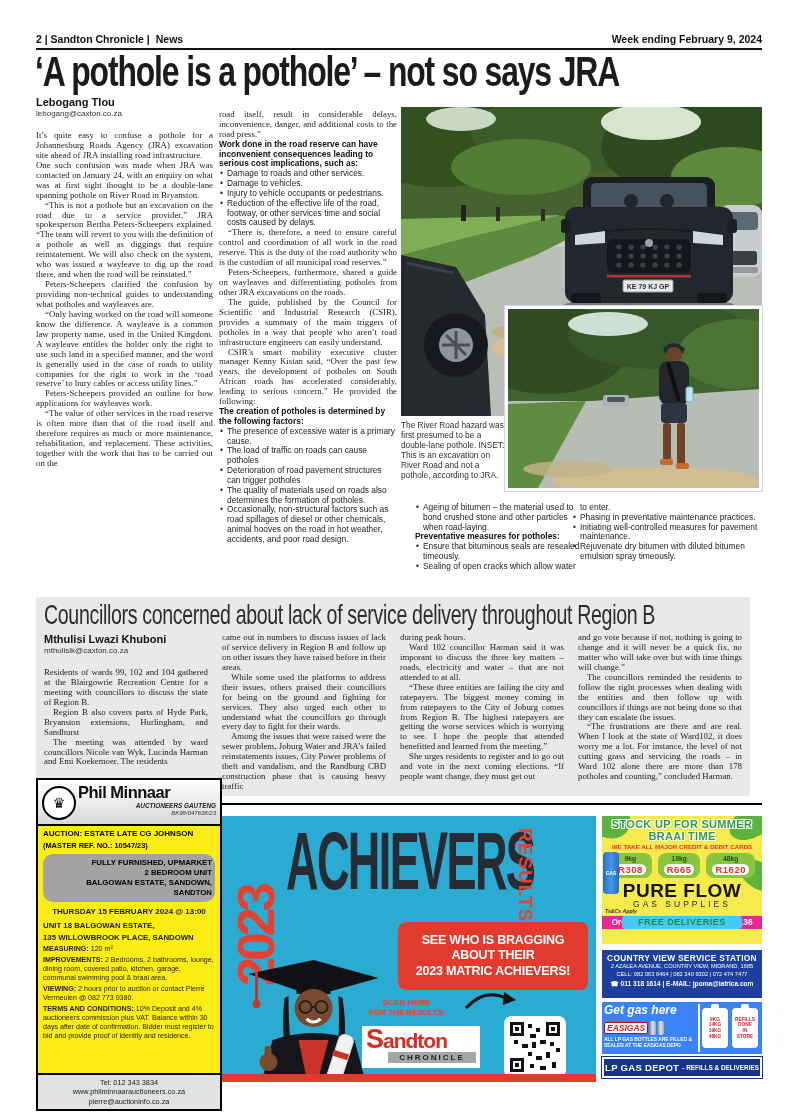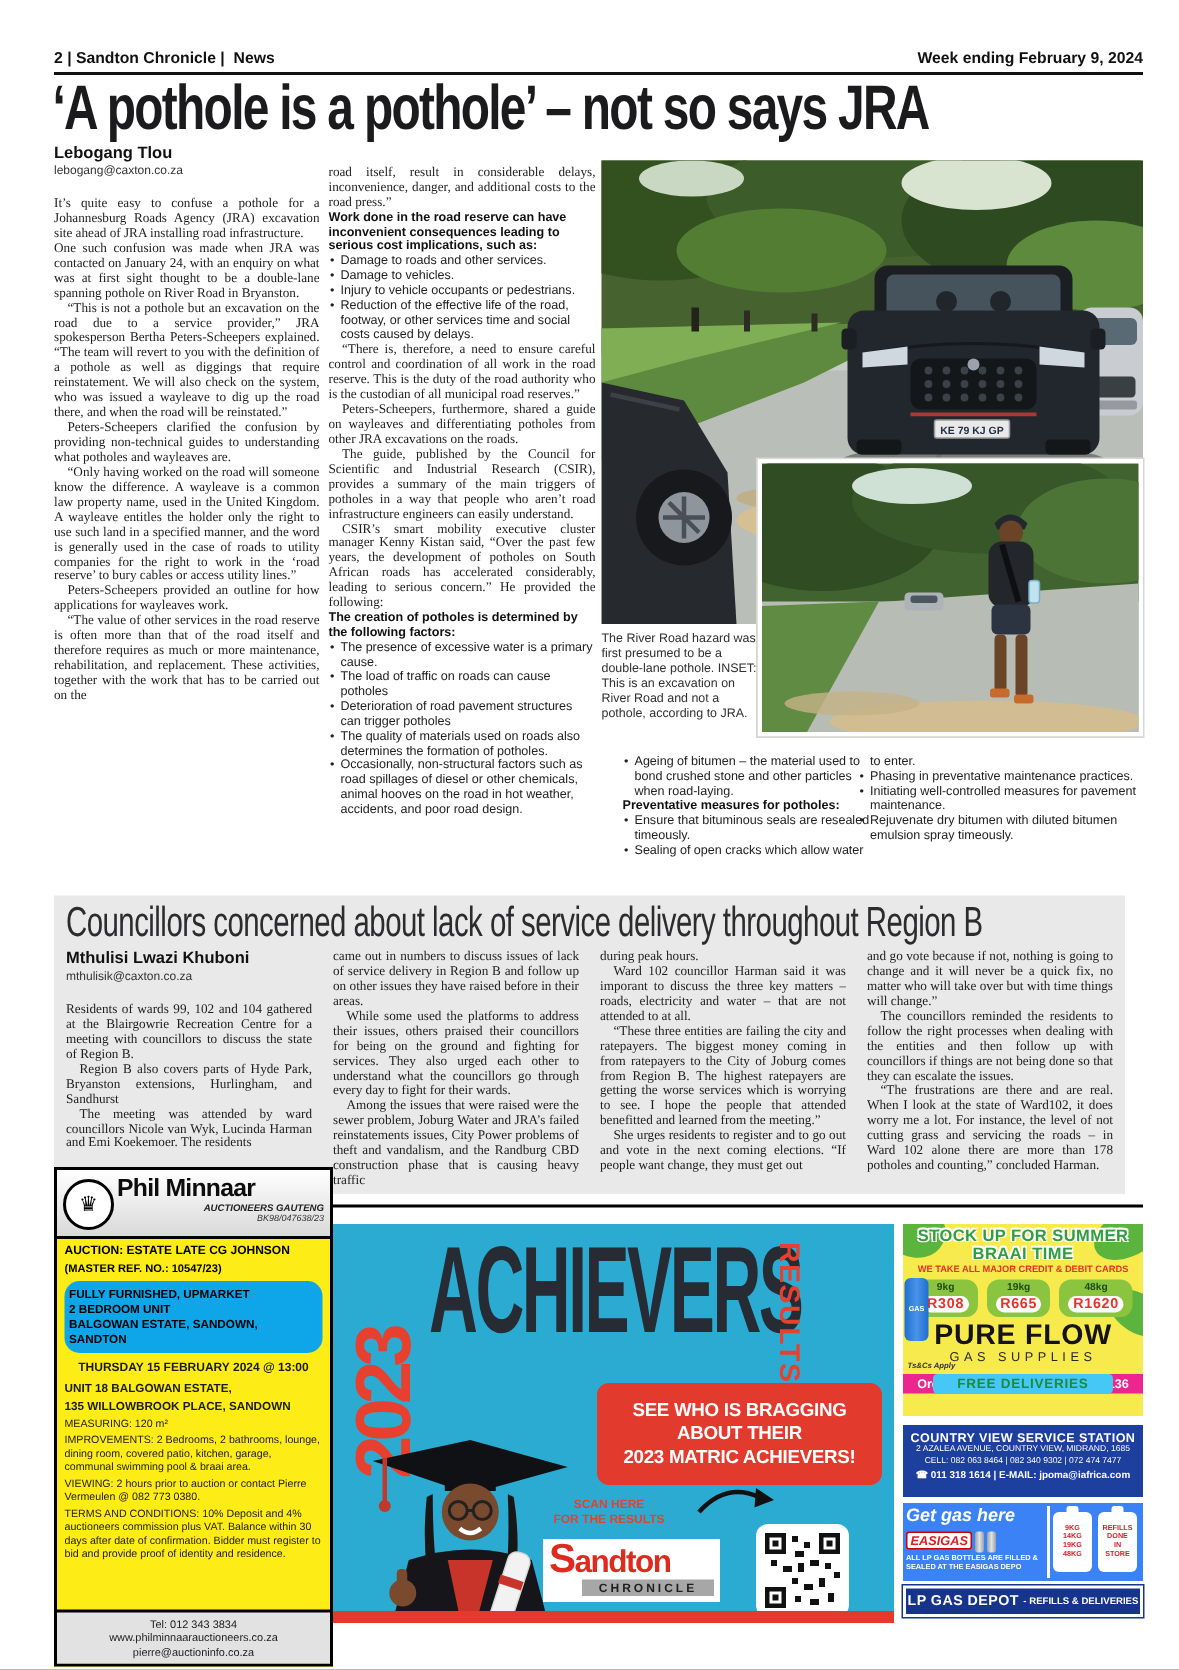--- a/index.html
+++ b/index.html
@@ -46,26 +46,26 @@
            display:flex;flex-direction:column;font-family:"Liberation Sans",sans-serif;}
   .phil-head{background:linear-gradient(#fff,#d9d9d9);border-bottom:2px solid #000;height:44px;position:relative;}
   .phil-logo{position:absolute;left:4px;top:6px;width:30px;height:30px;border:2.5px solid #000;border-radius:50%;
              background:#fff;display:flex;align-items:center;justify-content:center;font:700 14px "DejaVu Sans",sans-serif;color:#000;}
   .phil-name{margin-left:40px;font:700 16.5px/20px "Liberation Sans",sans-serif;letter-spacing:-.5px;color:#0d0d0d;padding-top:2px;}
   .phil-sub{margin-left:40px;text-align:right;padding-right:4px;font:italic 700 6.4px/7.5px "Liberation Sans",sans-serif;color:#222;}
   .phil-reg{margin-left:40px;text-align:right;padding-right:4px;font:italic 400 6px/7px "Liberation Sans",sans-serif;color:#333;}
   .phil-body{flex:1;padding:3px 5px;display:flex;flex-direction:column;gap:2px;}
   .phil-auc{font:700 8px/10px "Liberation Sans",sans-serif;color:#000;}
   .phil-ref{font:700 7.4px/9px "Liberation Sans",sans-serif;color:#000;margin-bottom:2px;}
-  .phil-bubble{background:#0ea5e9;border-radius:10px;padding:4px 3px;text-align:left;
+  .phil-bubble{background:#a3a3a3;border-radius:10px;padding:4px 3px;text-align:right;
                font:700 7.8px/10px "Liberation Sans",sans-serif;color:#000;}
   .phil-date{text-align:center;font:700 8px/11px "Liberation Sans",sans-serif;margin:2px 0;}
   .phil-line{font:700 7.8px/10px "Liberation Sans",sans-serif;}
   .phil-txt{font:400 7.1px/9px "Liberation Sans",sans-serif;text-align:left;}
-  .phil-txt b{font-weight:400;}
+  .phil-txt b{font-weight:700;}
   .phil-foot{background:#e2e2e2;border-top:2px solid #000;text-align:center;
              font:400 7.3px/9.5px "Liberation Sans",sans-serif;padding:3px 0;}
   
   #ad-ach{left:222px;top:816px;width:374px;height:266px;background:#2cabd2;overflow:hidden;
           font-family:"Liberation Sans",sans-serif;}
   .ach-2023{position:absolute;left:4px;top:10px;height:160px;writing-mode:vertical-rl;transform:rotate(180deg);
             font:700 52px "Liberation Sans",sans-serif;letter-spacing:-4px;color:#e8402e;}
   .ach-title{position:absolute;left:64px;top:6px;white-space:nowrap;transform:scaleX(.55);transform-origin:0 0;
              font:700 82px/78px "Liberation Sans",sans-serif;letter-spacing:-3px;color:#262b34;}
   .ach-results{position:absolute;left:292px;top:12px;height:150px;writing-mode:vertical-rl;

